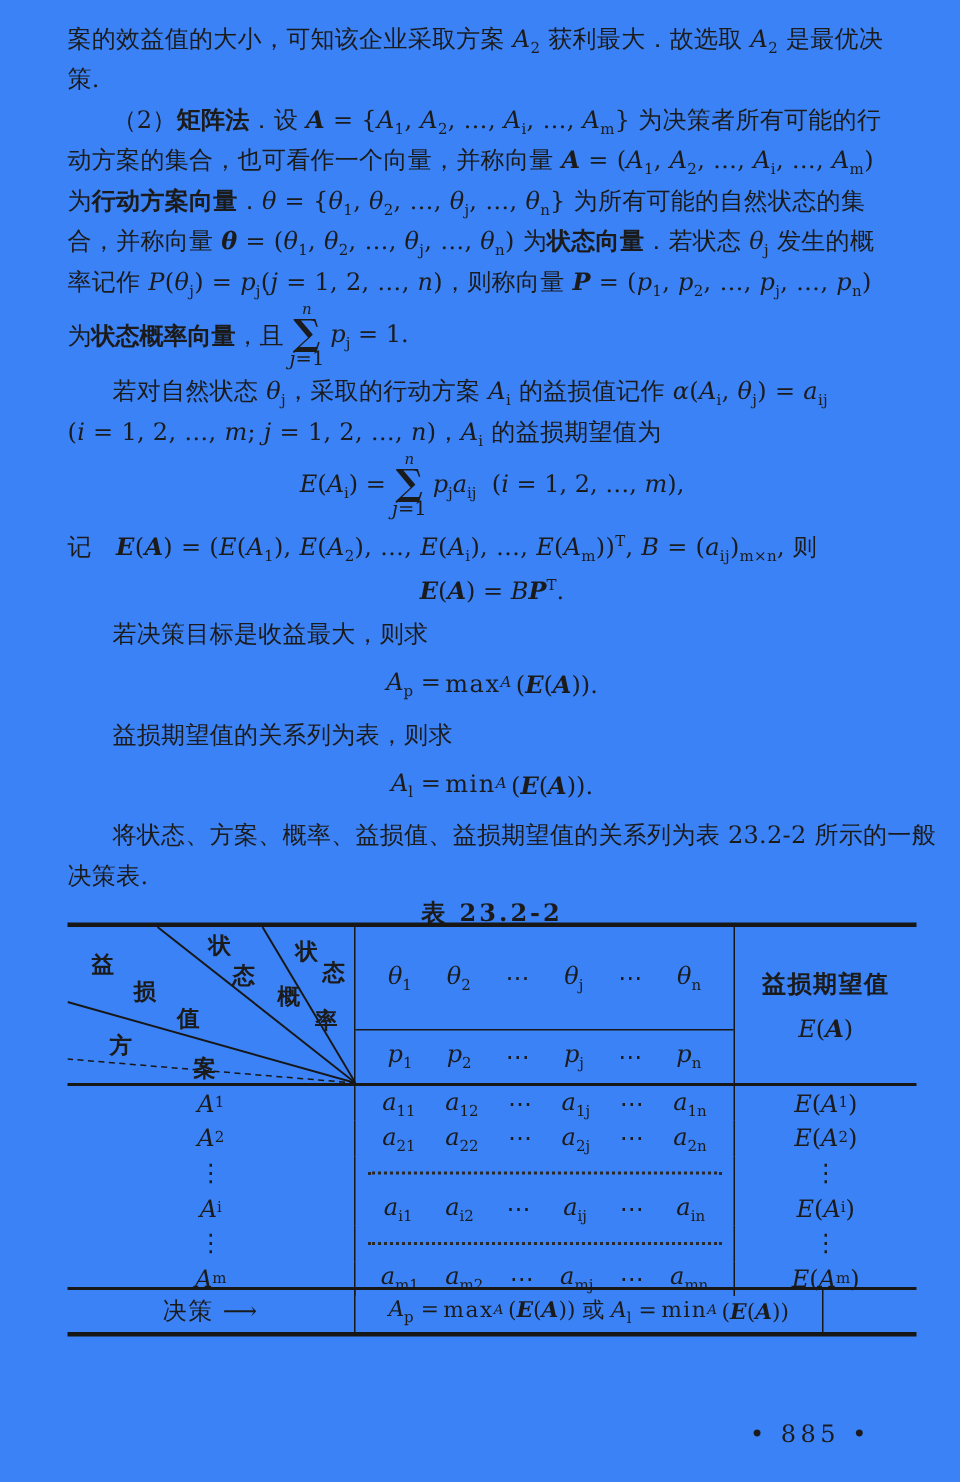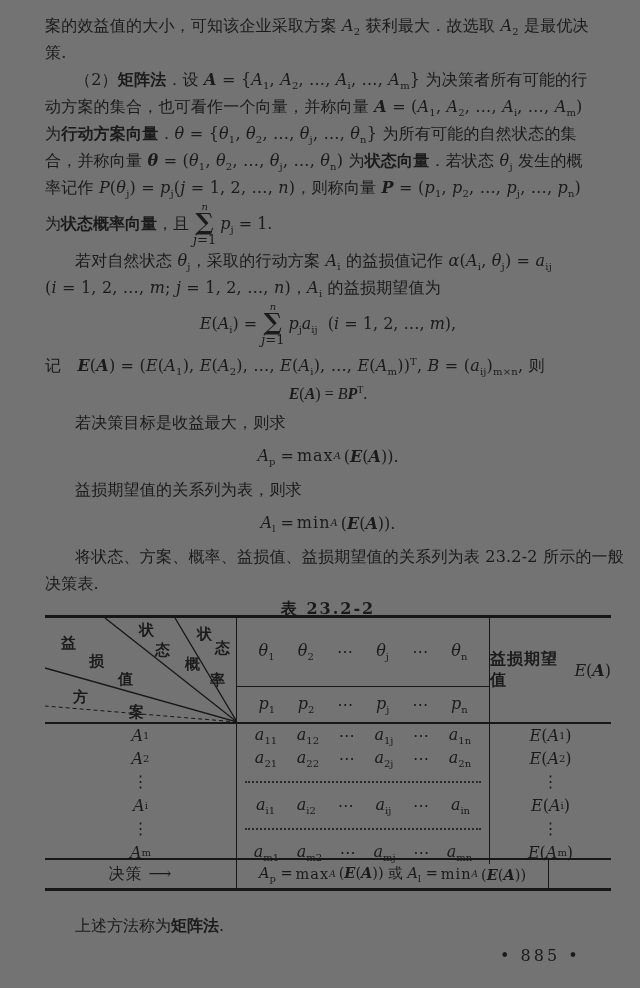--- a/index.html
+++ b/index.html
@@ -1,18 +1,18 @@
 <!DOCTYPE html>
 <html><head>
 <meta charset="utf-8">
 <style>
   html,body{margin:0;padding:0;background:#d9d7d2;}
   .page{
     position:relative;width:640px;height:988px;margin:0 auto;
-    background:#737373;color:#1b1b1b;
+    background:#3b82f6;color:#1b1b1b;
     font-family:"DejaVu Serif","Liberation Serif",serif;
     font-size:16px;overflow:hidden;
   }
   .flow{position:absolute;top:12px;left:45px;width:566px;}
   .line{height:27px;line-height:27px;white-space:nowrap;letter-spacing:0.2px;}
   .indent{text-indent:30px;}
   sub{font-size:10px;vertical-align:-4px;}
   sup{font-size:10px;vertical-align:6px;}
   i{font-style:italic;}
   
@@ -20,40 +20,40 @@
   .sum .t{font-size:10px;}
   .sum .s{font-size:24px;line-height:0.85;font-weight:bold;}
   .sum .b{font-size:13px;}
   .sumline{height:46px;display:flex;align-items:center;white-space:nowrap;}
   
   .lim{display:inline-flex;flex-direction:row;align-items:center;line-height:1;vertical-align:-12px;margin:0 3px;}
   .lim .o{font-size:16px;letter-spacing:1px;}
   .lim .u{font-size:10px;font-style:italic;}
   .formula{display:flex;align-items:center;justify-content:center;white-space:nowrap;}
   .f-exp{height:46px;}
-  .f-bpt{height:32px;font-family:Liberation Serif, serif;}
+  .f-bpt{height:32px;}
   .f-max,.f-min{height:40px;}
   .caption{height:24px;line-height:24px;text-align:center;font-weight:bold;letter-spacing:2px;}
   
   .tbl{
     position:absolute;top:615px;left:45px;width:566px;height:276px;
     border-top:3px solid #171717;border-bottom:3px solid #171717;box-sizing:border-box;
   }
   .tbl-header{position:absolute;top:0;left:0;right:0;height:106px;border-bottom:2.5px solid #171717;display:flex;box-sizing:border-box;}
   .corner{width:192px;position:relative;border-right:1.5px solid #171717;box-sizing:border-box;}
   .corner svg{position:absolute;top:0;left:0;}
   .corner .cch{position:absolute;font-size:15px;font-weight:bold;line-height:1;}
   .cch.c1{left:16px;top:18px;}  .cch.c2{left:44px;top:36px;}  .cch.c3{left:73px;top:54px;}
   .cch.c4{left:94px;top:5px;}   .cch.c5{left:110px;top:25px;}
   .cch.c6{left:152px;top:9px;}  .cch.c7{left:170px;top:23px;} .cch.c8{left:140px;top:39px;} .cch.c9{left:165px;top:55px;}
   .cch.c10{left:28px;top:72px;} .cch.c11{left:84px;top:87px;}
   .mid-h{width:253px;display:flex;flex-direction:column;border-right:1.5px solid #171717;box-sizing:border-box;}
   .theta-row{flex:1;display:flex;align-items:center;justify-content:space-around;border-bottom:1.5px solid #171717;padding:16px 10px;}
   .p-row{flex:1;display:flex;align-items:center;justify-content:space-around;padding:0 10px;}
-  .right-h{flex:1;display:flex;align-items:center;justify-content:center;gap:9px;}
+  .right-h{flex:1;display:flex;flex-direction:column;align-items:center;justify-content:center;gap:9px;}
   .right-h .rl{font-weight:bold;letter-spacing:1px;font-size:16px;}
   .tbl-body{position:absolute;top:106px;left:0;right:0;height:140px;display:flex;flex-direction:column;}
   .b-row{flex:1;display:flex;align-items:stretch;}
   .b-label{width:192px;display:flex;align-items:center;justify-content:center;border-right:1.5px solid #171717;box-sizing:border-box;}
   .b-cells{width:253px;display:flex;align-items:center;justify-content:space-around;border-right:1.5px solid #171717;box-sizing:border-box;padding:0 8px;}
   .b-exp{flex:1;display:flex;align-items:center;justify-content:center;}
   .dotline{width:100%;border-top:2px dotted #2a2a2a;}
   .vdots{line-height:1;}
   .tbl-dec{position:absolute;bottom:0;left:0;right:0;height:30px;border-top:2px solid #171717;display:flex;align-items:stretch;box-sizing:border-box;}
   .d-label{width:192px;display:flex;align-items:center;justify-content:center;border-right:1.5px solid #171717;box-sizing:border-box;font-weight:normal;letter-spacing:1px;}
@@ -279,16 +279,15 @@
           <span class="o">min</span>
           <span class="u">A</span>
         </span>
         <span>(<b><i>E</i></b>(<b><i>A</i></b>))</span>
       </div>
       <div class="d-rest"></div>
     </div>
 
   </div>
 
-  <div class="closing">上述方法称为<b>矩阵法</b>.</div>
   <div class="pagenum">• 885 •</div>
 
 </div>
 
 </body></html>

